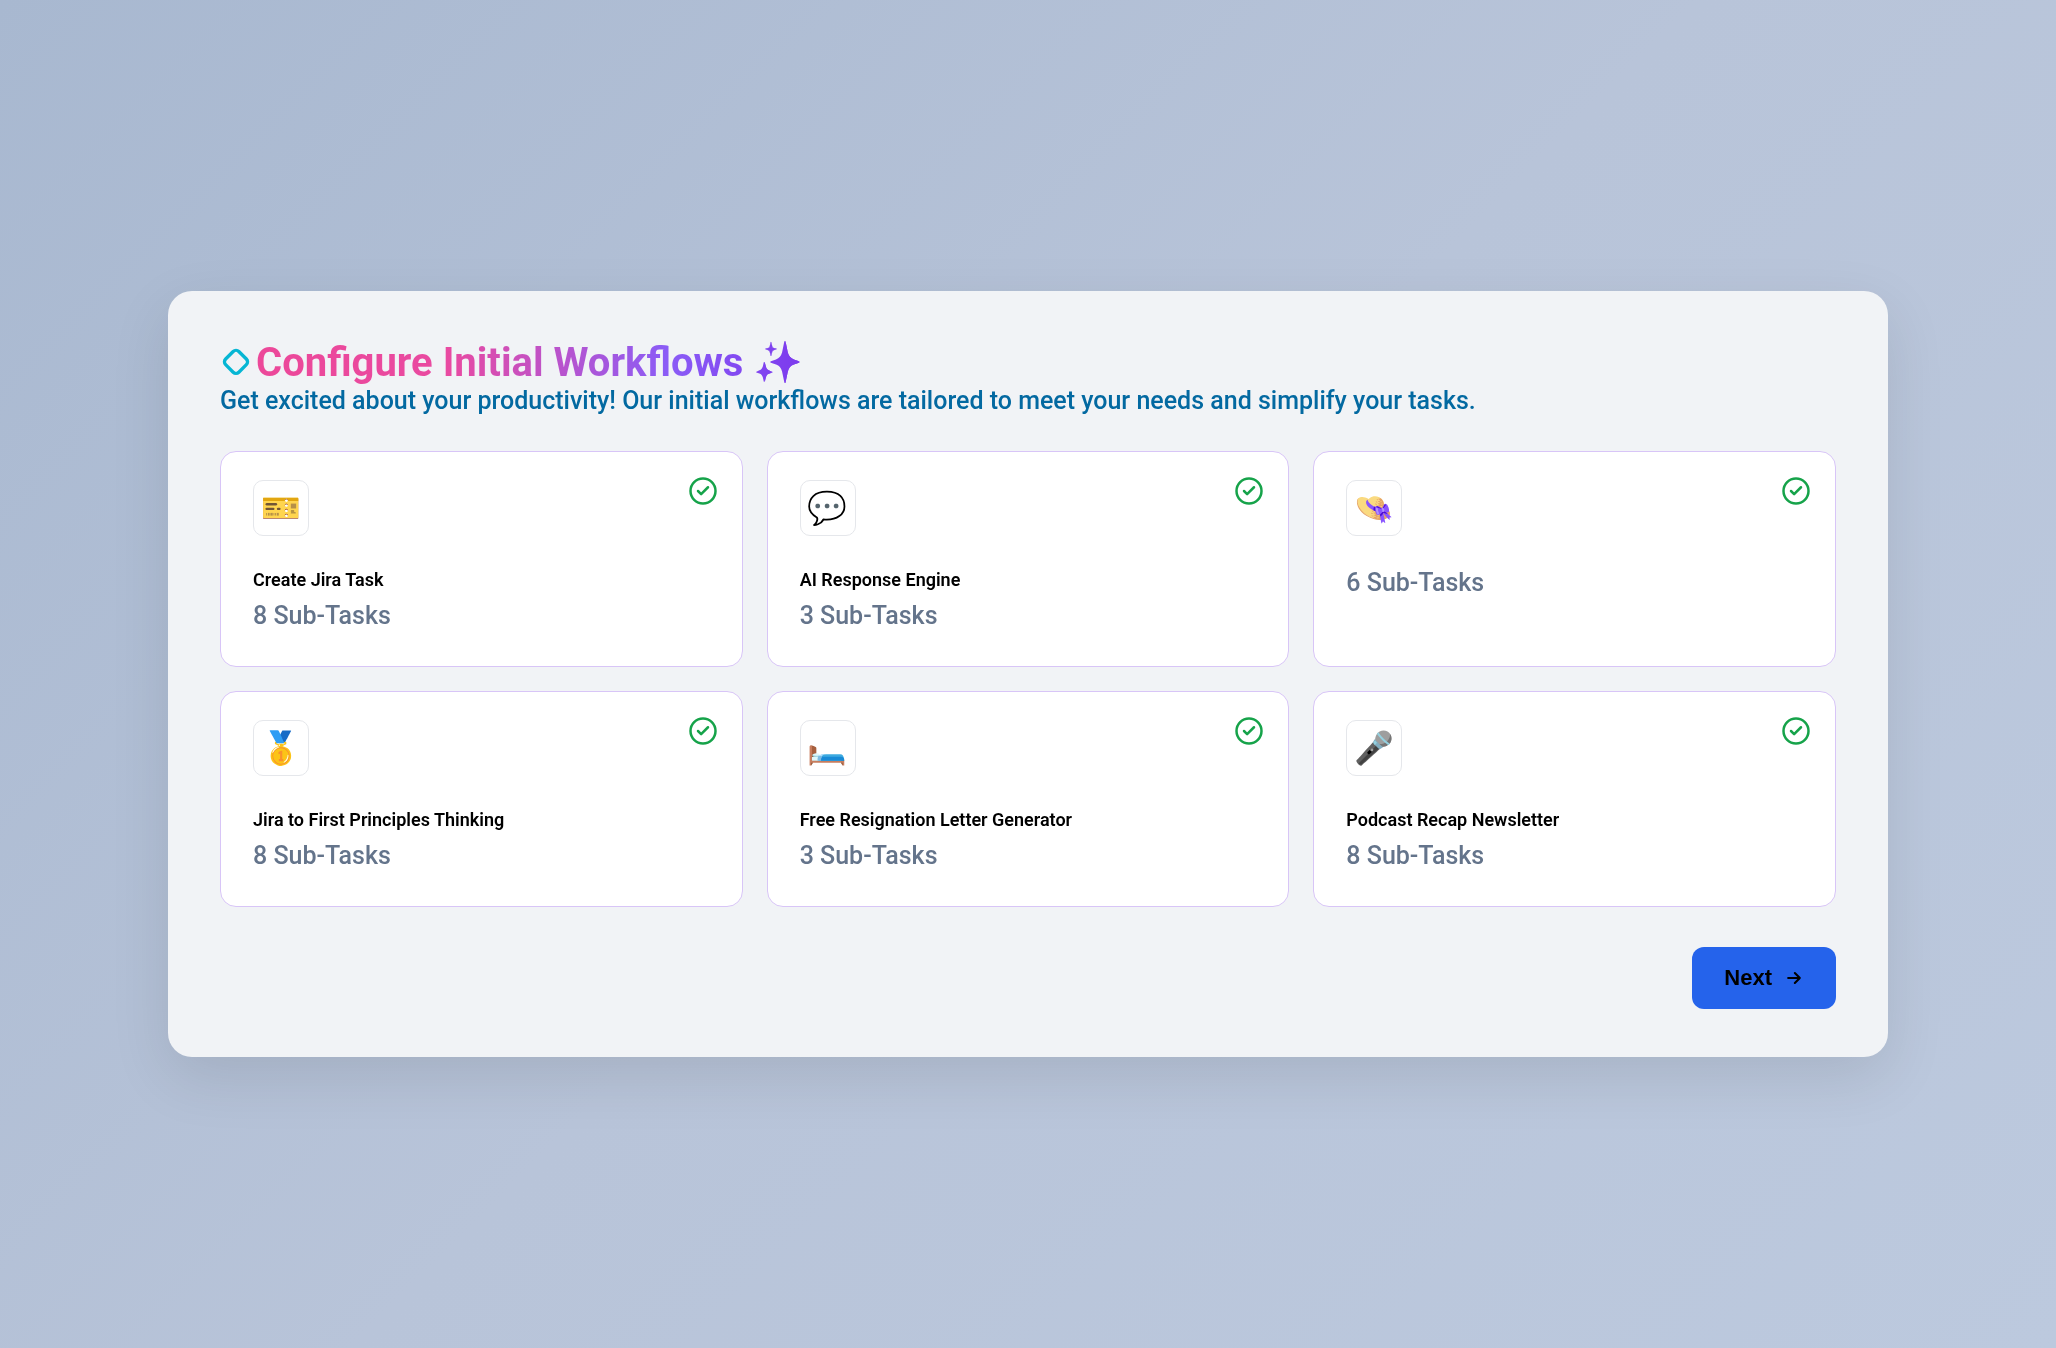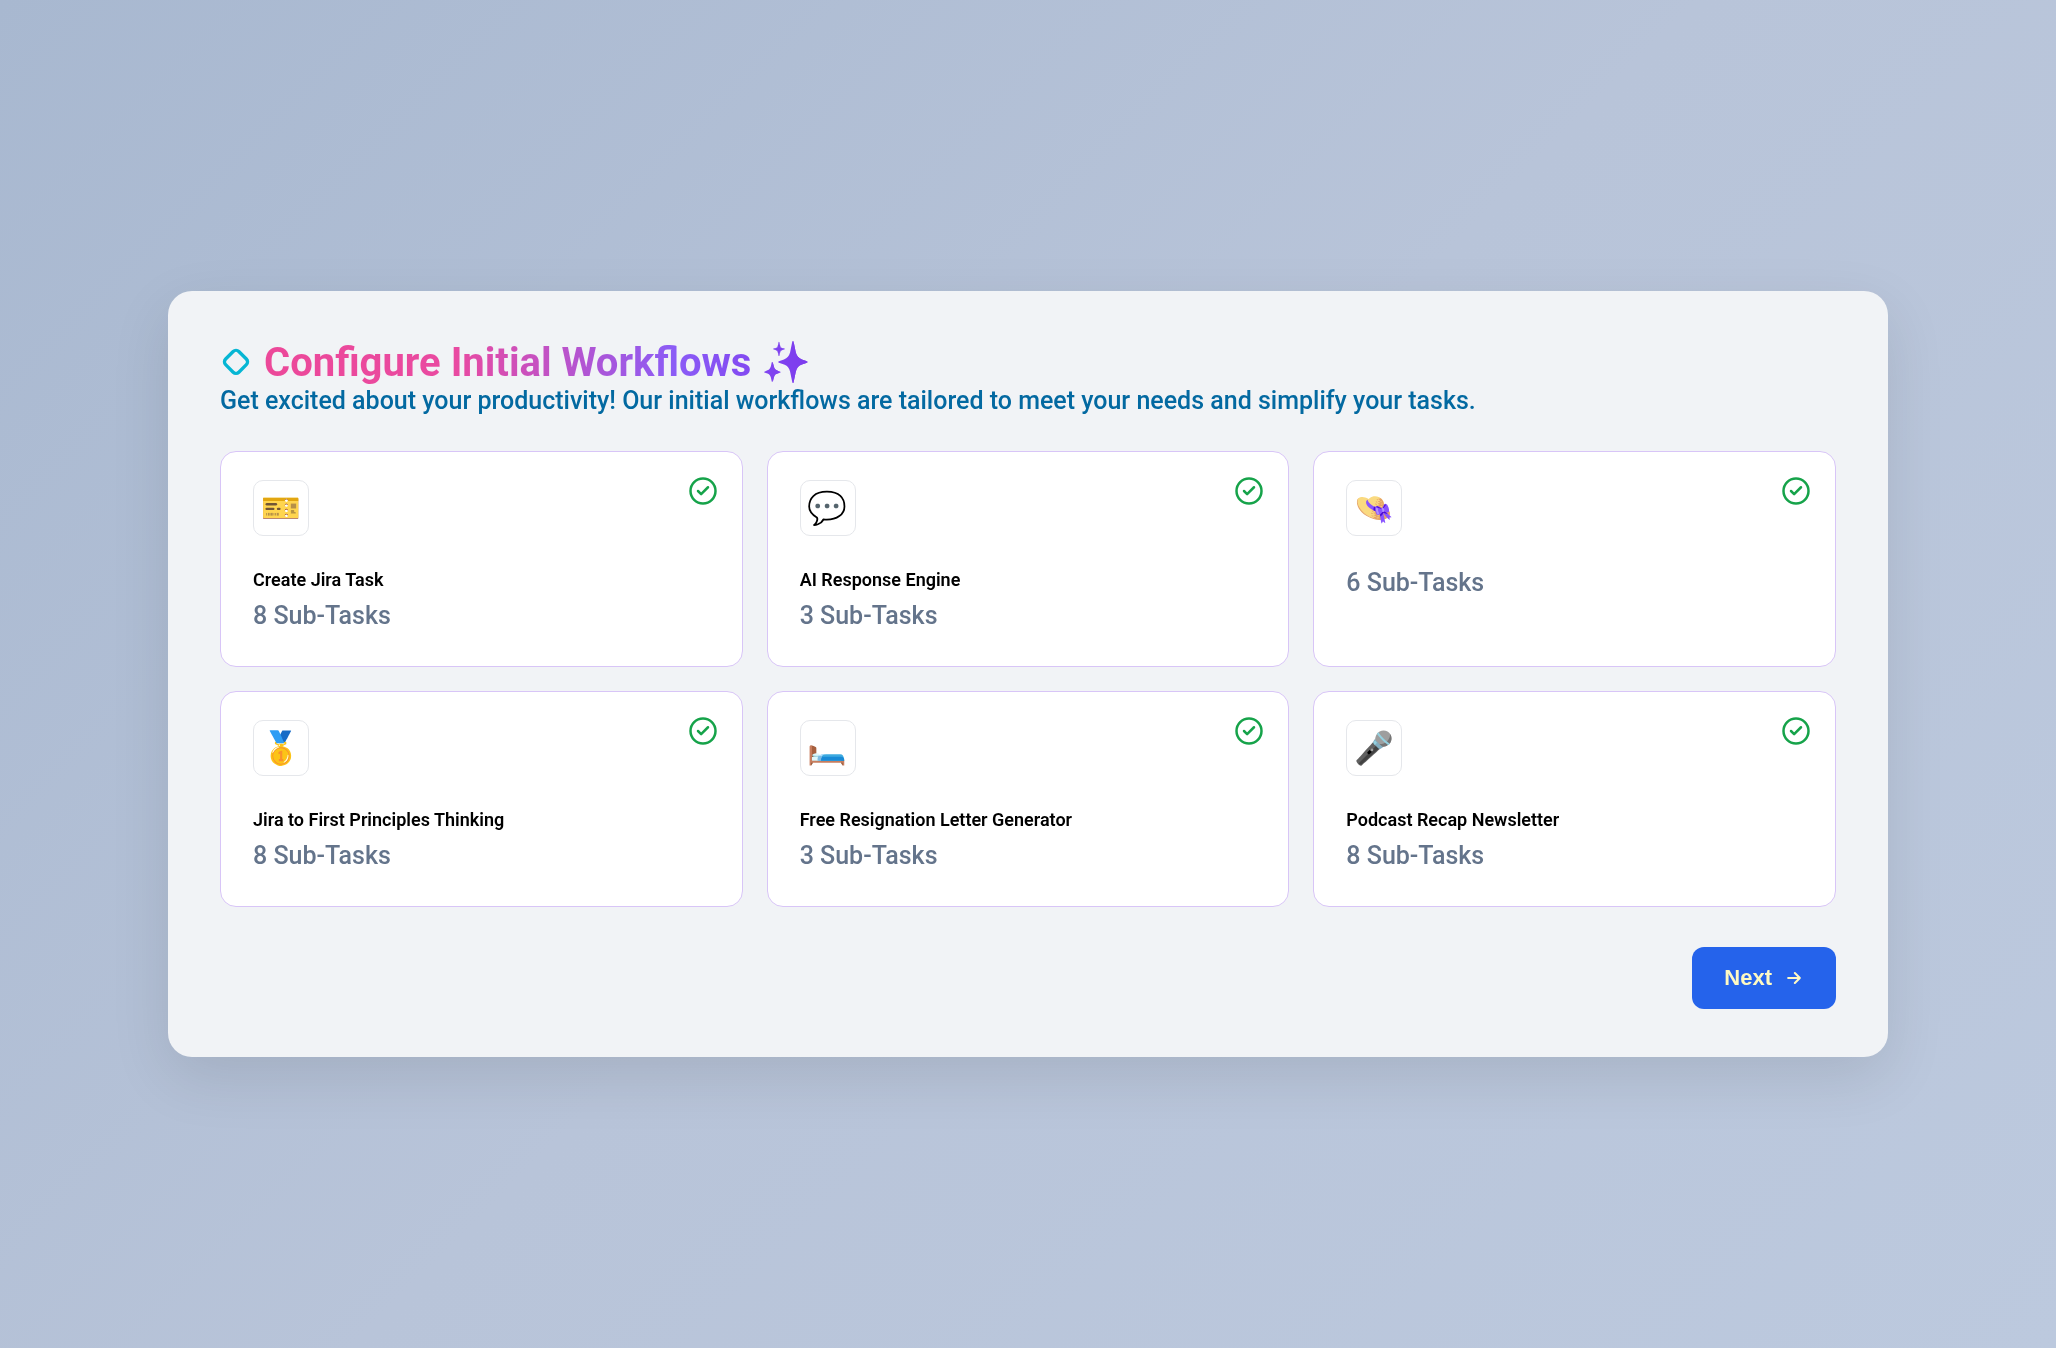--- a/index.html
+++ b/index.html
@@ -27,21 +27,21 @@
       box-shadow: 0 20px 60px rgba(0,0,0,0.1);
     }
 
     .header {
       margin-bottom: 36px;
     }
 
     .title-row {
       display: flex;
       align-items: center;
-      gap: 12px;
+      gap: 4px;
     }
 
     .diamond-icon {
       width: 32px;
       height: 32px;
       flex-shrink: 0;
     }
 
     .page-title {
       font-size: 40px;
@@ -109,21 +109,21 @@
       font-weight: 500;
     }
 
     .footer {
       display: flex;
       justify-content: flex-end;
     }
 
     .next-button {
       background: #2563eb;
-      color: #fef9c3;
+      color: #000000;
       border: none;
       border-radius: 12px;
       padding: 18px 32px;
       font-size: 22px;
       font-weight: 600;
       cursor: pointer;
       display: flex;
       align-items: center;
       gap: 12px;
       transition: background 0.2s;

